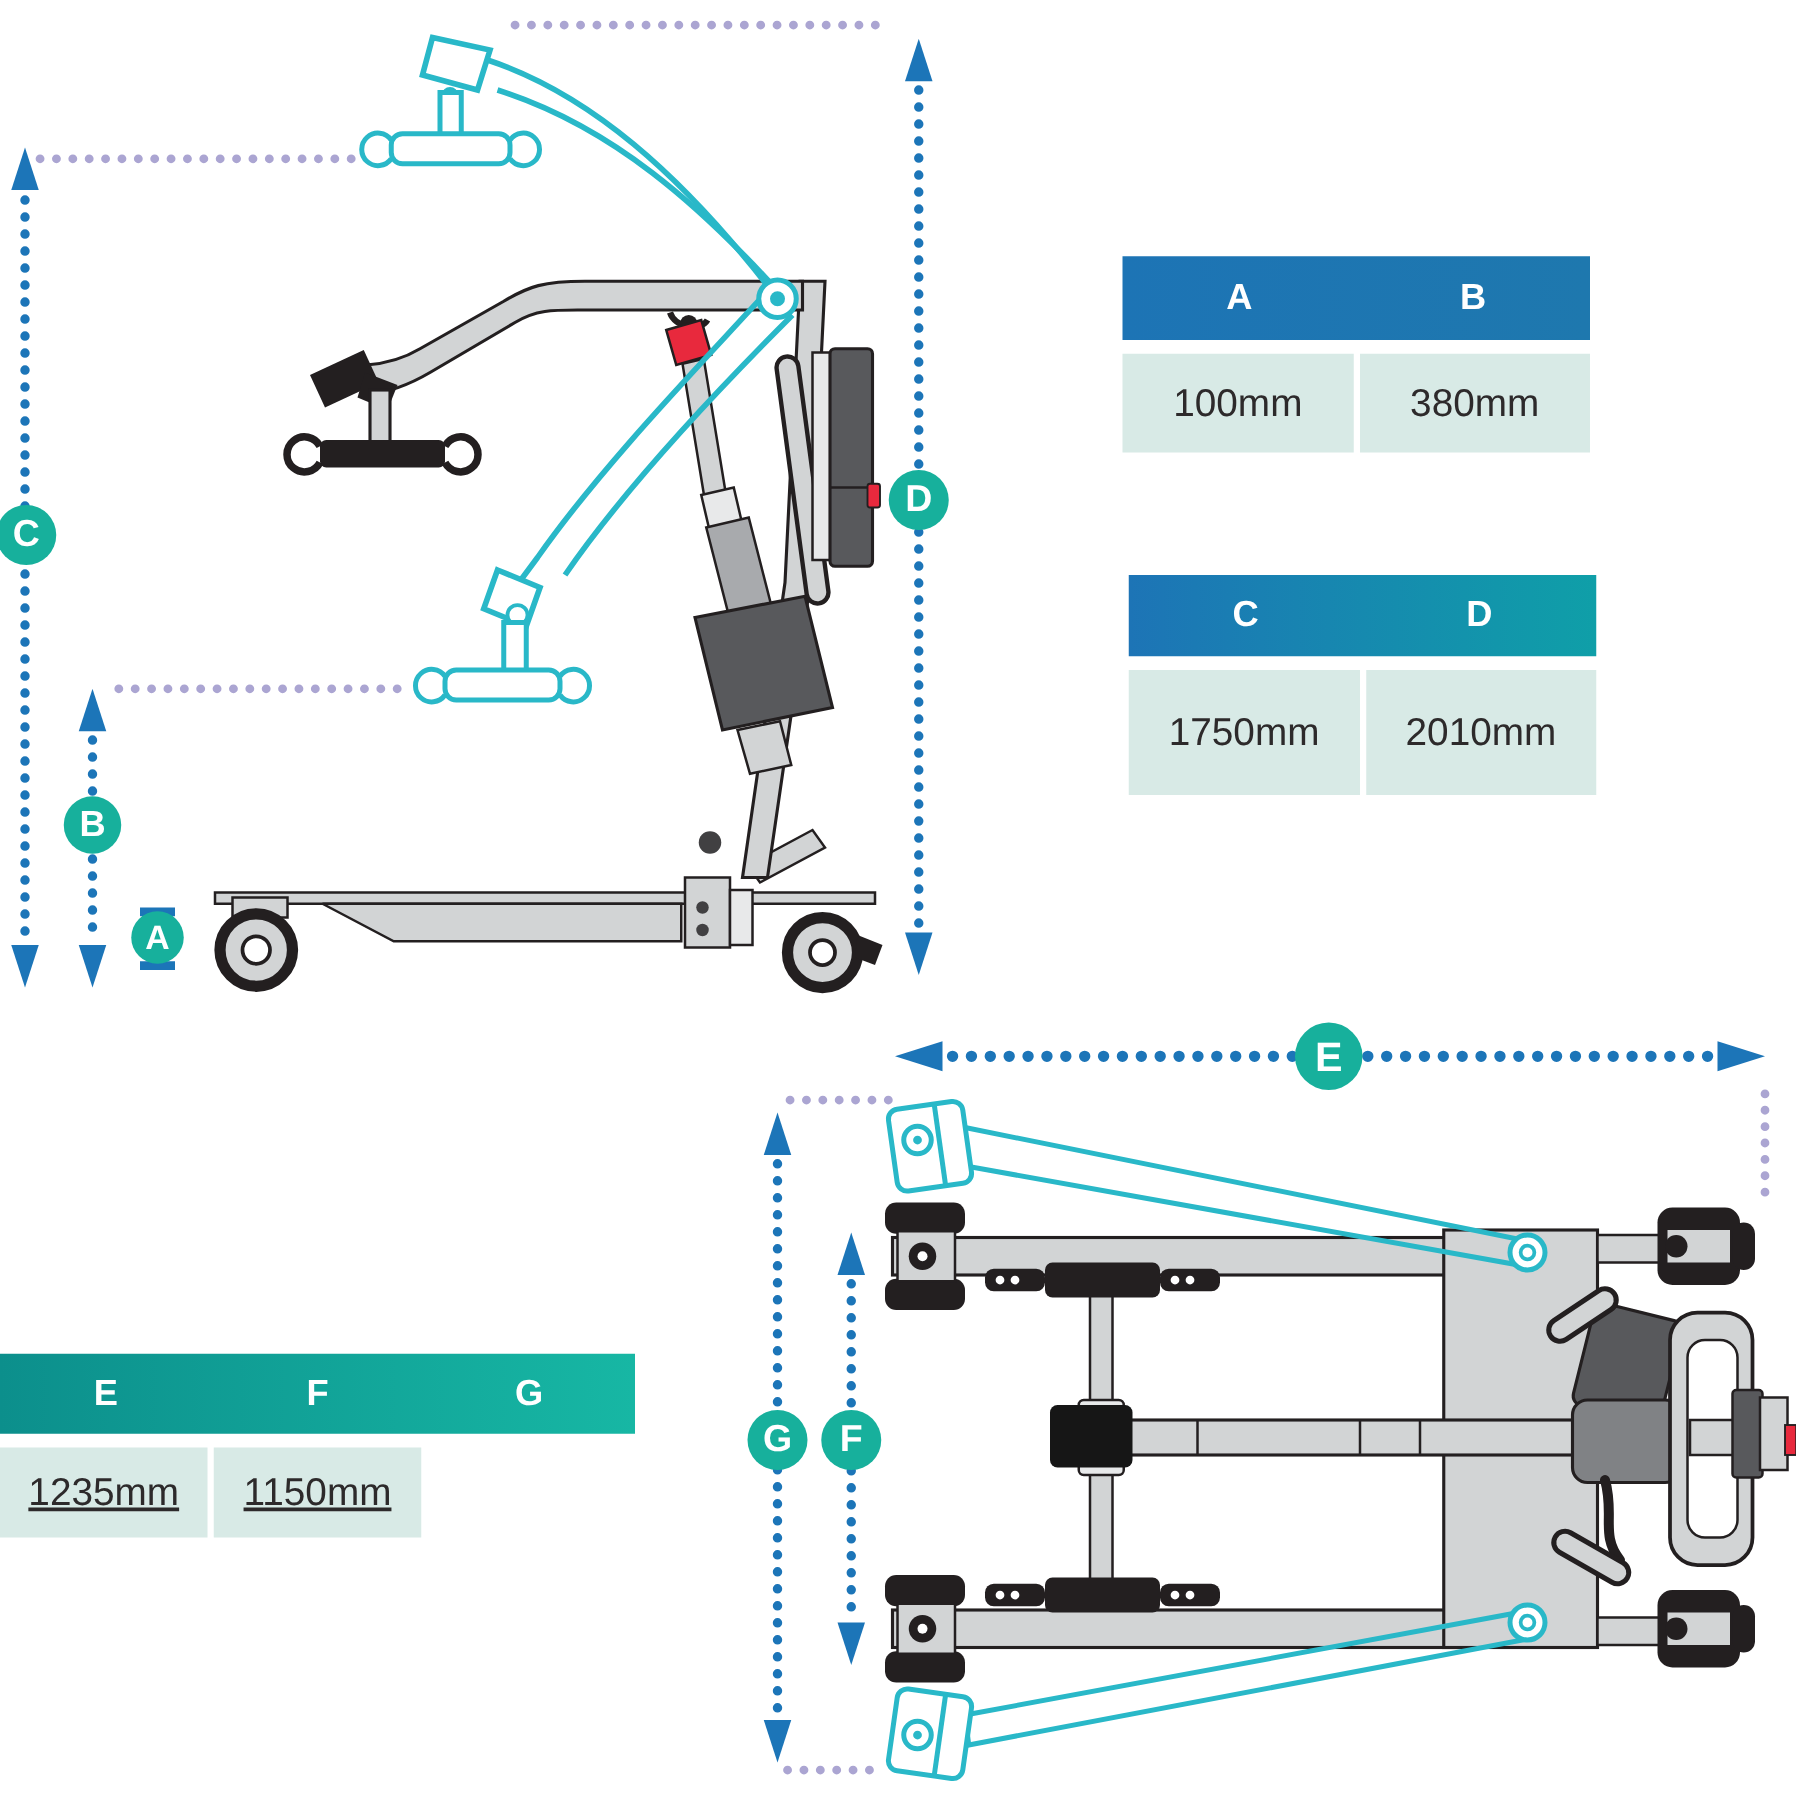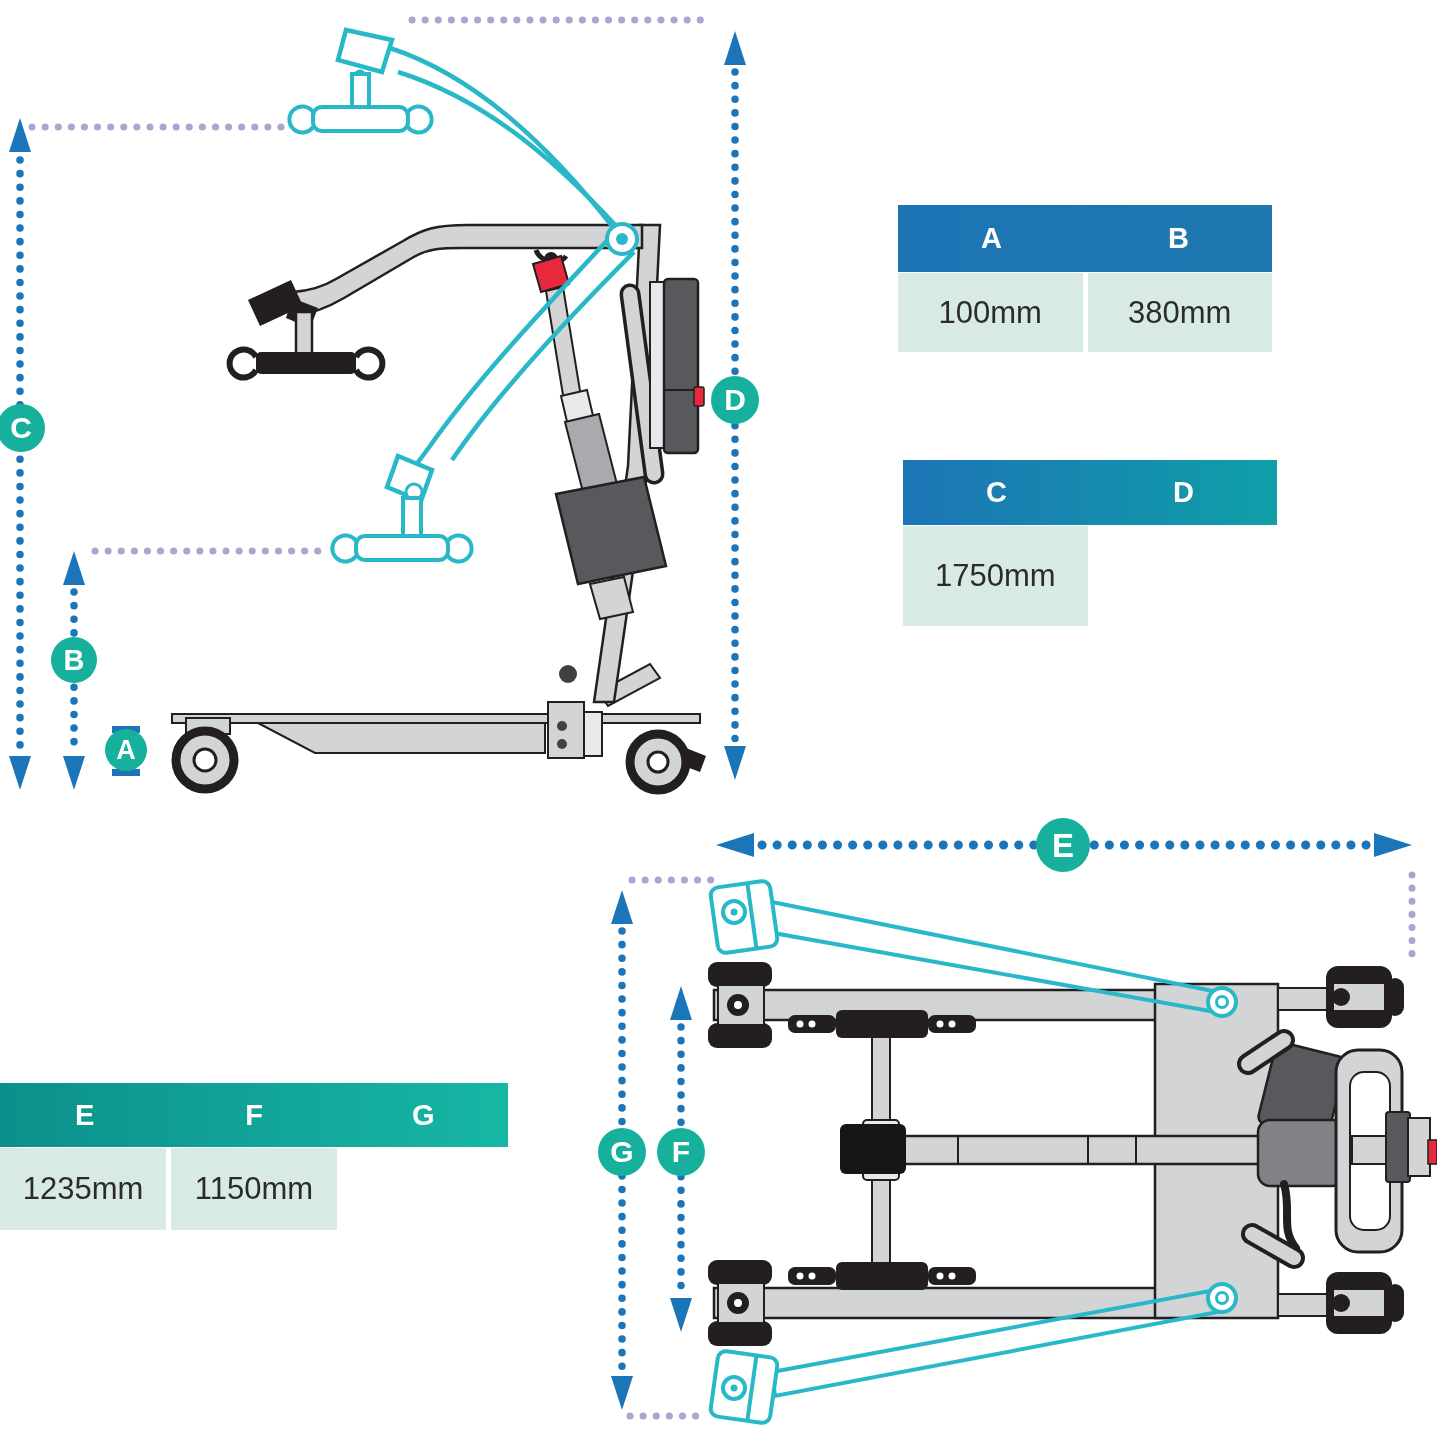--- a/index.html
+++ b/index.html
@@ -10,26 +10,26 @@
              font-weight:bold;display:flex;align-items:center;justify-content:center;
              line-height:1;z-index:5;}
   .dim-table{position:absolute;z-index:4;box-sizing:border-box;}
   .thead{display:grid;align-items:center;justify-items:center;color:#ffffff;
          font-weight:bold;font-size:29px;}
   .thead.cols-2,.tbody.cols-2{grid-template-columns:1fr 1fr;}
   .thead.cols-3,.tbody.cols-3{grid-template-columns:1fr 1fr 1fr;}
   .head-ab{background:linear-gradient(90deg,#1d74b5,#1e78ae);height:67px;}
   .head-cd{background:linear-gradient(90deg,#1d74b6,#0f9fa8);height:65px;}
   .head-efg{background:linear-gradient(90deg,#0c8f8c,#17b7a4);height:64px;}
-  .tbody{display:grid;gap:5px;margin-top:1px;}
+  .tbody{display:grid;gap:5px;margin-top:11px;}
   .cell{background:#d8eae6;display:flex;align-items:center;justify-content:center;
         font-size:31px;color:#2d2a2b;}
   .row-ab .cell{height:79px;}
   .row-cd .cell{height:100px;}
-  .row-efg .cell{height:82px;}
+  .row-efg .cell{height:72px;text-decoration:underline;}
 </style>
 </head>
 <body>
 
 <div id="canvas">
 
 <svg width="1437" height="1437" viewBox="0 0 1437 1437">
 
   <g>
 
@@ -314,20 +314,21 @@
   </div>
 </div>
 
 <div class="dim-table" style="left:903px;top:460px;width:374px;">
   <div class="thead cols-2 head-cd">
     <span>C</span>
     <span>D</span>
   </div>
   <div class="tbody cols-2 row-cd">
     <div class="cell">1750mm</div>
+    <div class="cell">2010mm</div>
   </div>
 </div>
 
 <div class="dim-table" style="left:0px;top:1083px;width:508px;">
   <div class="thead cols-3 head-efg">
     <span>E</span>
     <span>F</span>
     <span>G</span>
   </div>
   <div class="tbody cols-3 row-efg">

